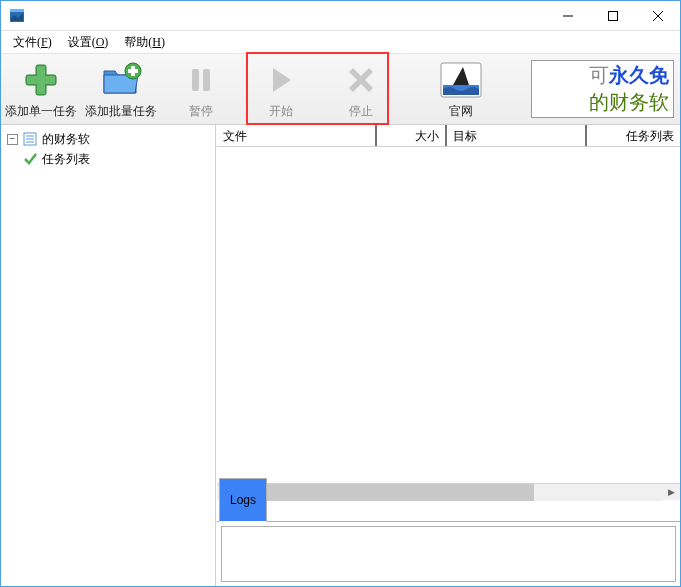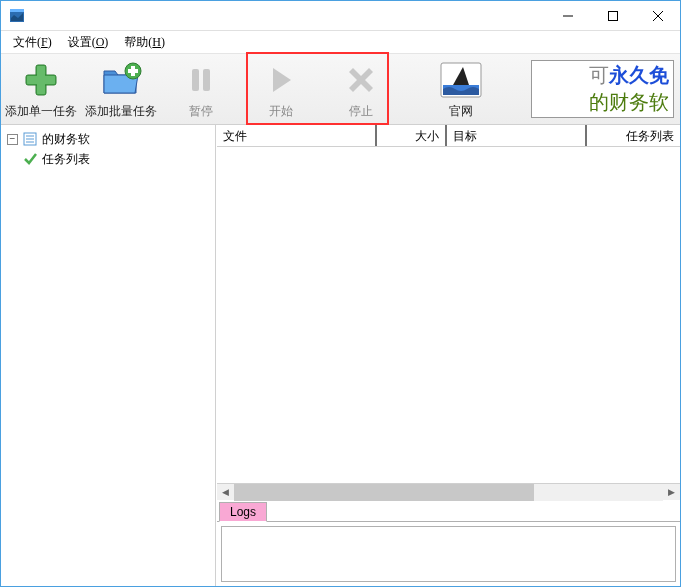--- a/index.html
+++ b/index.html
@@ -141,22 +141,22 @@
     height: 22px;
     display: flex;
     align-items: flex-end;
     border-bottom: 1px solid #b0b0b0;
     background: #fff;
     padding-left: 2px;
   }
   .tab {
     border: 1px solid #b0b0b0;
     border-bottom: 1px solid #fff;
-    padding: 2px 10px;
-    background: #f9a8d4;
+    padding: 14px 10px;
+    background: #3b82f6;
     font-size: 12px;
     position: relative;
     top: 1px;
   }
   .logpane {
     height: 64px;
     padding: 4px;
   }
   .logbox {
     width: 100%; height: 100%;

